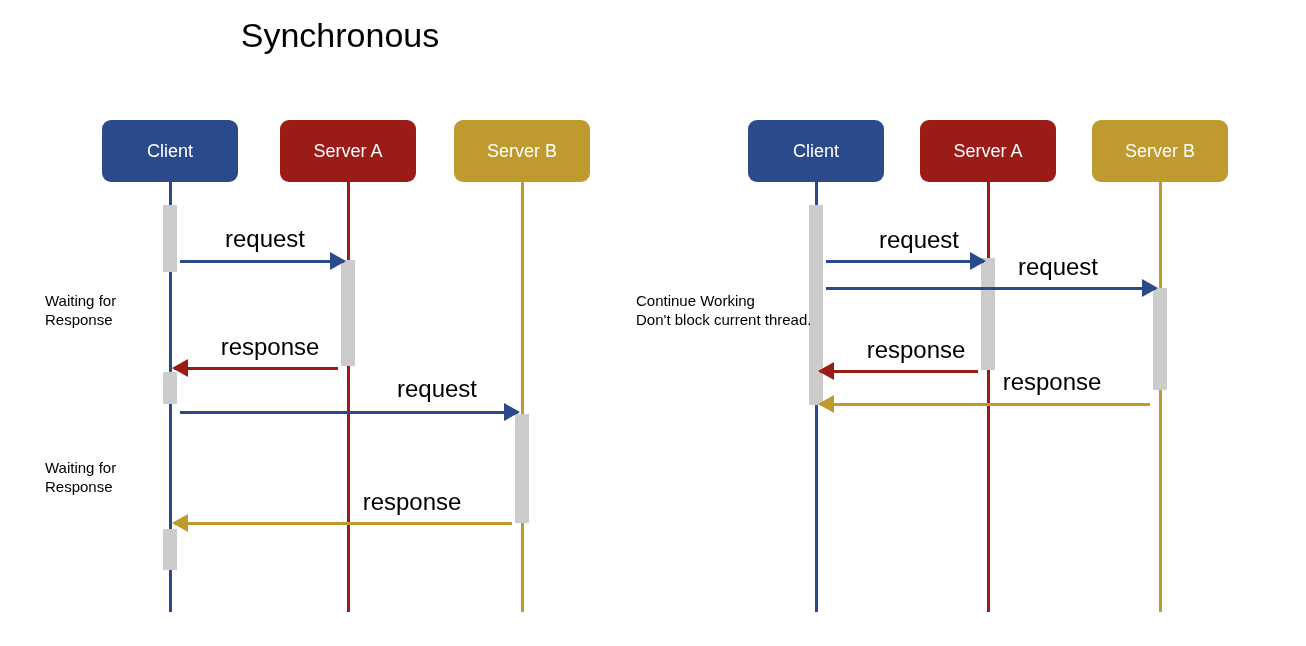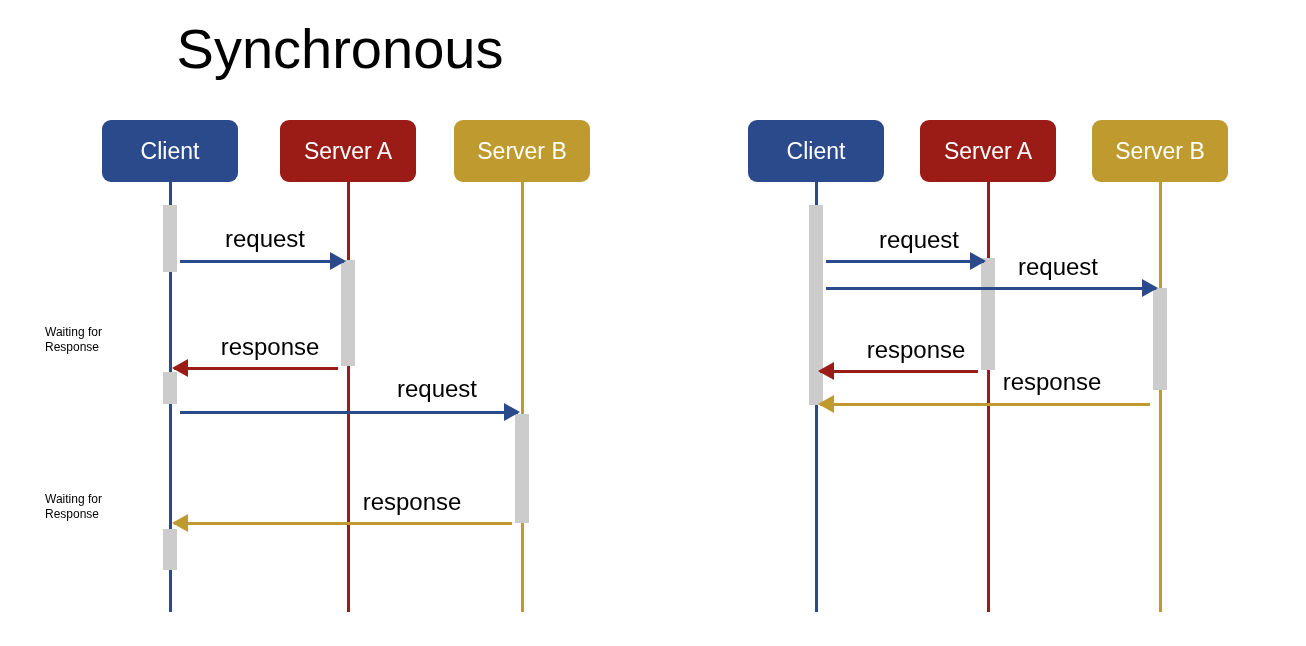--- a/index.html
+++ b/index.html
@@ -1,31 +1,31 @@
 <!DOCTYPE html>
 <html><head>
 <meta charset="utf-8">
 <style>
   html,body{margin:0;padding:0;background:#ffffff;}
   body{width:1306px;height:646px;position:relative;overflow:hidden;
        font-family:"Liberation Sans","DejaVu Sans",sans-serif;}
   .stage{position:absolute;inset:0;}
-  .title{position:absolute;font-size:56px;color:#000;white-space:nowrap;
+  .title{position:absolute;font-size:34px;color:#000;white-space:nowrap;
          transform:translateX(-50%);font-weight:400;letter-spacing:0px;}
   .actor-box{position:absolute;border-radius:9px;display:flex;align-items:center;
-             justify-content:center;color:#ffffff;font-size:23px;white-space:nowrap;}
+             justify-content:center;color:#ffffff;font-size:18px;white-space:nowrap;}
   .lifeline{position:absolute;width:3px;}
   .activation{position:absolute;width:14px;background:#cccccc;}
   .msg-line{position:absolute;height:3px;}
   .msg-head{position:absolute;width:0;height:0;}
   .msg-head.right{border-top:9px solid transparent;border-bottom:9px solid transparent;}
   .msg-head.left{border-top:9px solid transparent;border-bottom:9px solid transparent;}
   .msg-label{position:absolute;font-size:24px;color:#000;white-space:nowrap;
              transform:translateX(-50%);}
-  .note{position:absolute;font-size:12px;color:#000;line-height:1.28;white-space:pre-line;margin-top:34px;}
+  .note{position:absolute;font-size:15px;color:#000;line-height:1.28;white-space:pre-line;}
 </style>
 </head>
 <body>
 
 <div class="stage" id="stage">
     <div class="title" style="left: 340px; top: 16px;">Synchronous</div>
     <div class="lifeline" style="left: 169px; top: 182px; height: 430px; background: rgb(43, 74, 139);"></div>
     <div class="lifeline" style="left: 347px; top: 182px; height: 430px; background: rgb(155, 27, 22);"></div>
     <div class="lifeline" style="left: 521px; top: 182px; height: 430px; background: rgb(191, 154, 46);"></div>
     <div class="activation" style="left: 163px; top: 205px; height: 67px; background: rgb(204, 204, 204);"></div>
@@ -78,13 +78,15 @@
     <div class="msg-label" style="left: 1052px; top: 368px;">response</div>
     <div class="actor-box" style="left: 748px; top: 120px; width: 136px; height: 62px; background: rgb(43, 74, 139);">
       <span>Client</span>
     </div>
     <div class="actor-box" style="left: 920px; top: 120px; width: 136px; height: 62px; background: rgb(155, 27, 22);">
       <span>Server A</span>
     </div>
     <div class="actor-box" style="left: 1092px; top: 120px; width: 136px; height: 62px; background: rgb(191, 154, 46);">
       <span>Server B</span>
     </div>
+    <div class="note" style="left: 636px; top: 291px;">Continue Working
+Don't block current thread.</div>
   </div>
 
 </body></html>

